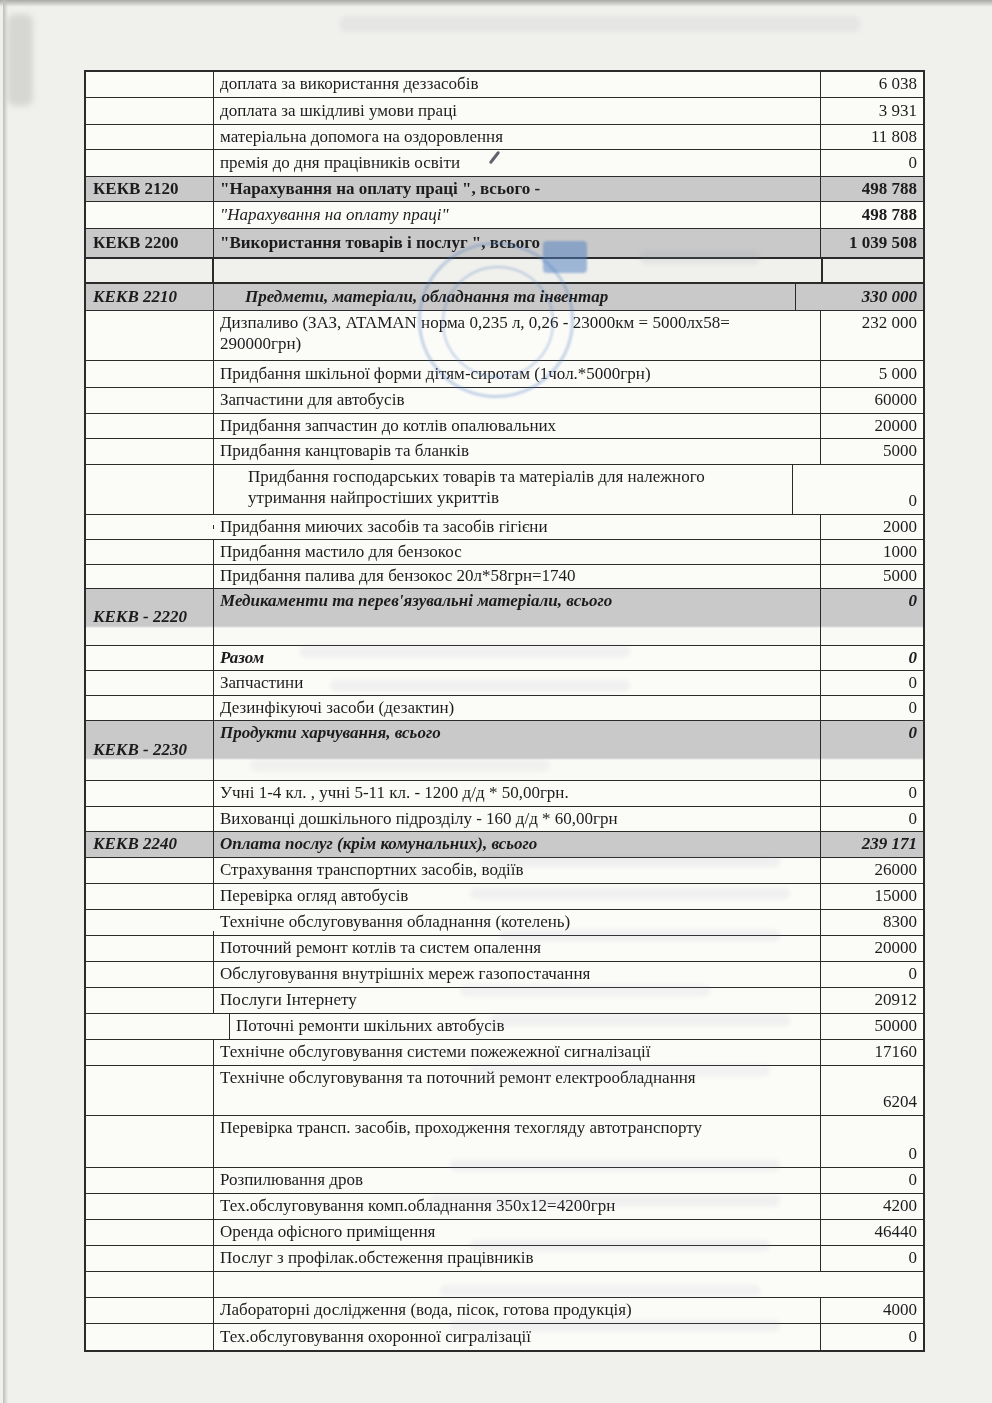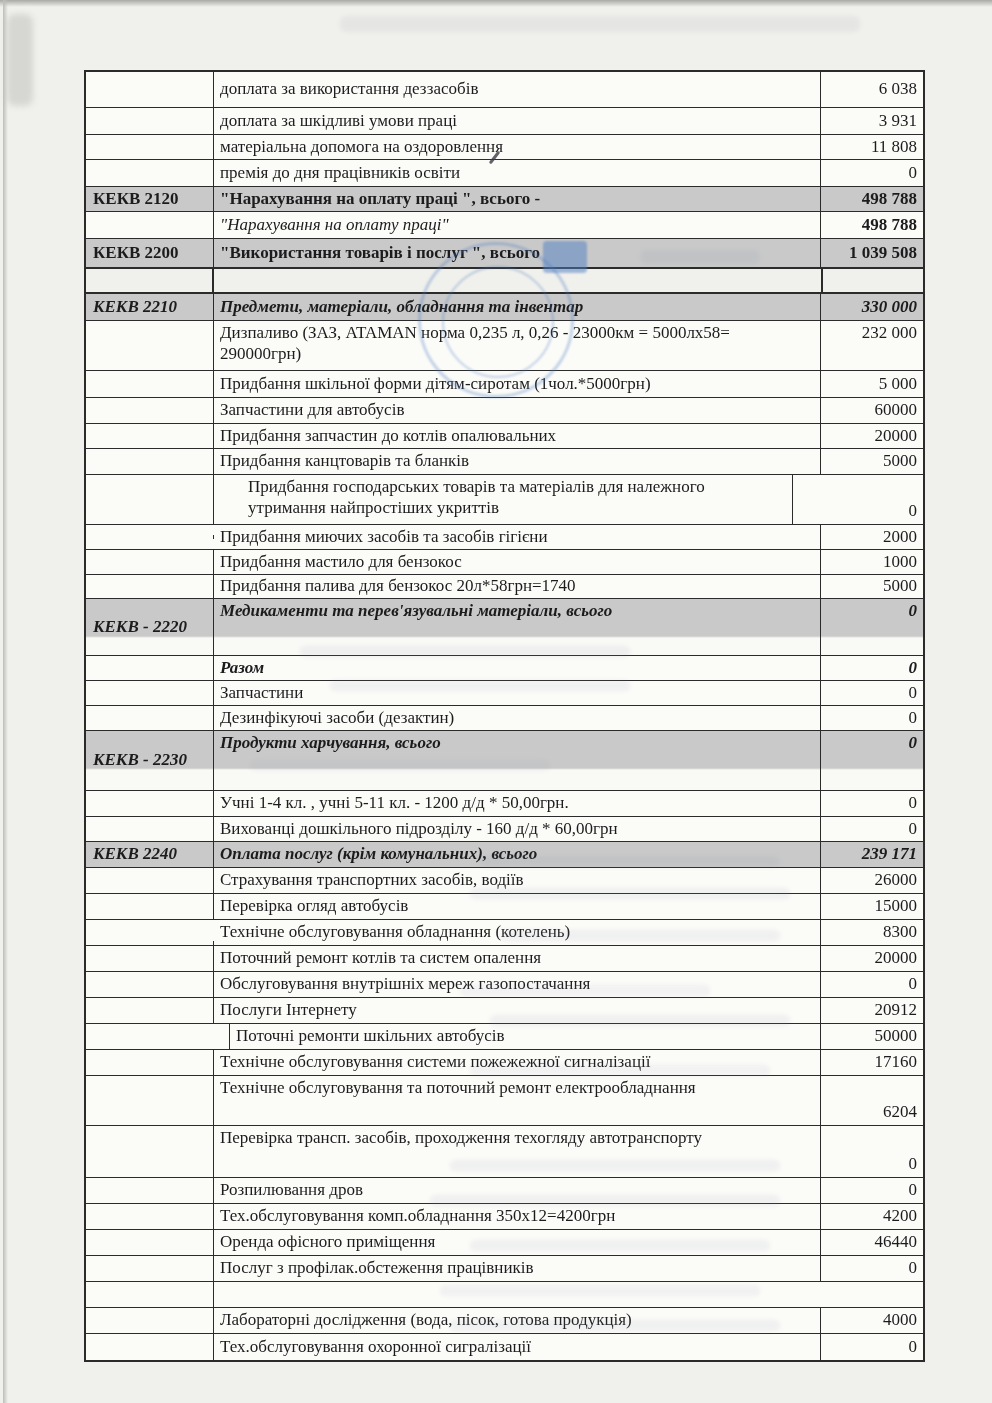--- a/index.html
+++ b/index.html
@@ -54,21 +54,21 @@
 </style>
 </head>
 <body style="--border: #2b2b2b; --hdrbg: #c9c9c9; background: rgb(240, 240, 236);">
 
 <div class="scan-edge-top"></div>
 <div class="scan-edge-left"></div>
 <div class="scan-corner-smudge"></div>
 
 <div class="doc">
   <div class="tbl" style="background: rgb(251, 251, 248);">
-      <div class="row plain" style="height: 36px;">
+      <div class="row plain" style="height: 26px;">
         <div class="code"></div>
         <div class="desc">доплата за використання деззасобів</div>
         <div class="amt">6 038</div>
       </div>
       <div class="row plain" style="height: 27px;">
         <div class="code"></div>
         <div class="desc">доплата за шкідливі умови праці</div>
         <div class="amt">3 931</div>
       </div>
       <div class="row plain" style="height: 25px;">
@@ -95,21 +95,21 @@
         <div class="code">КЕКВ 2200</div>
         <div class="desc">"Використання товарів і послуг ",  всього</div>
         <div class="amt">1 039 508</div>
       </div>
     </div>
   <div class="tbl-gap">
     <div class="vline v1"></div>
     <div class="vline v2"></div>
   </div>
   <div class="tbl" style="background: rgb(251, 251, 248);">
-      <div class="row hdr-i" style="height: 27px;">
+      <div class="row hdr-i" style="height: 27px; gap: 25px;">
         <div class="code">КЕКВ 2210</div>
         <div class="desc">Предмети, матеріали, обладнання та інвентар</div>
         <div class="amt">330 000</div>
       </div>
       <div class="row plain" style="height: 50px;">
         <div class="code"></div>
         <div class="desc va-top">Дизпаливо (ЗАЗ, ATAMAN норма 0,235 л, 0,26 - 23000км = 5000лх58= 290000грн)</div>
         <div class="amt va-top">232 000</div>
       </div>
       <div class="row plain" style="height: 27px;">

